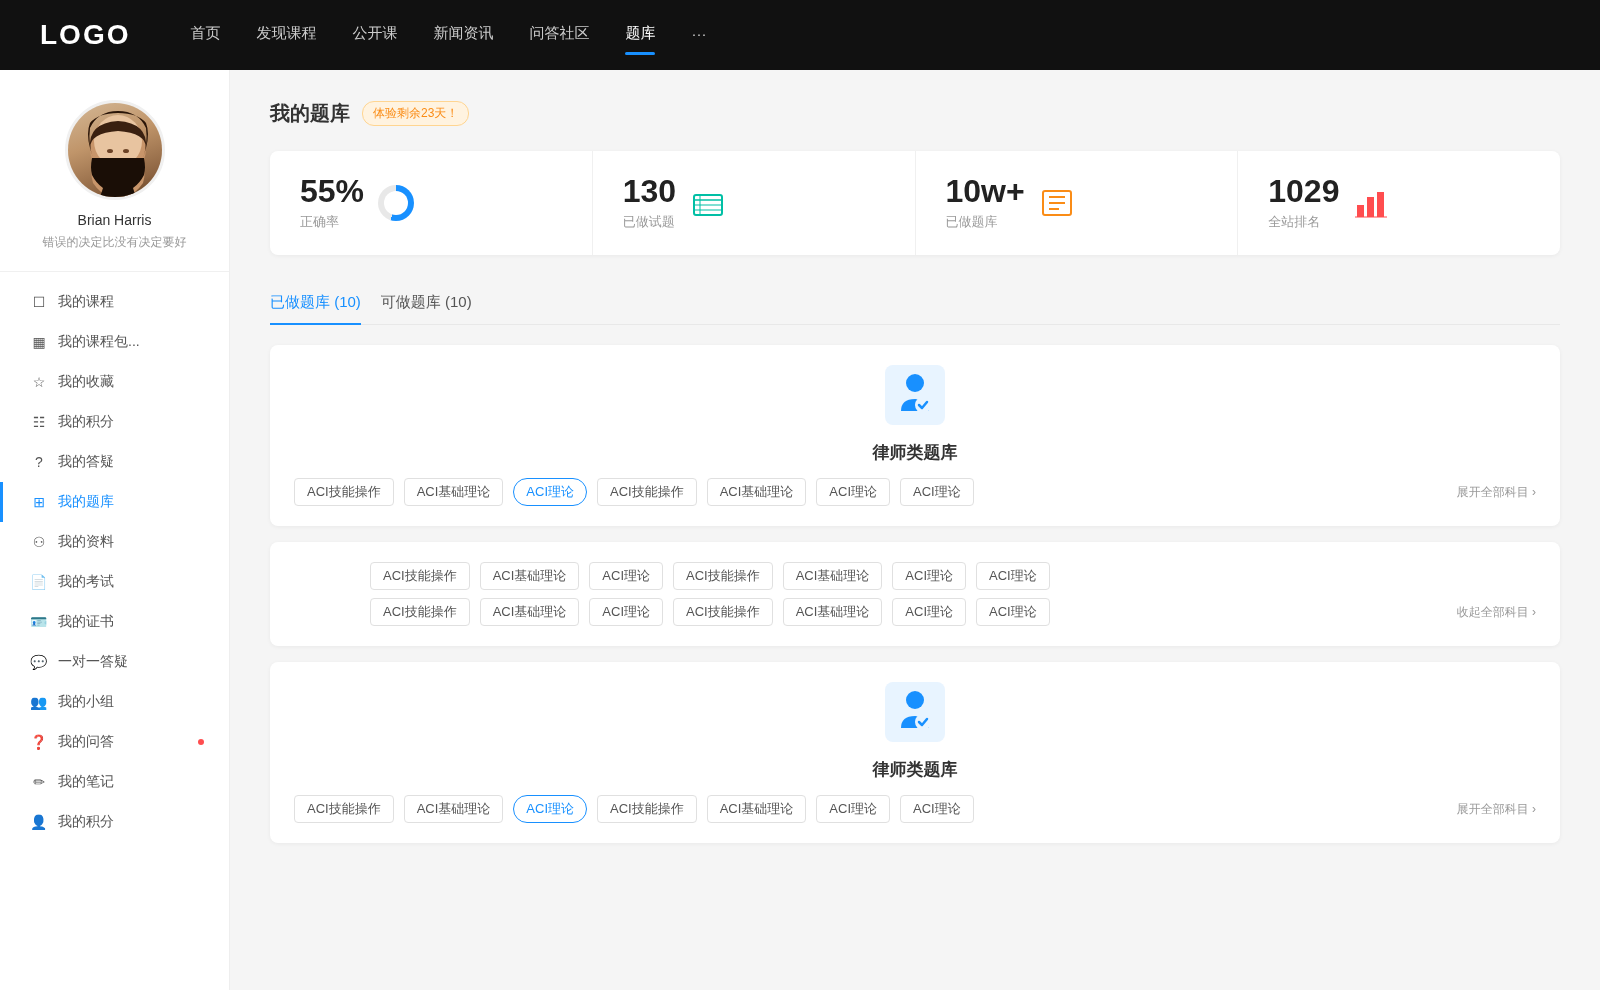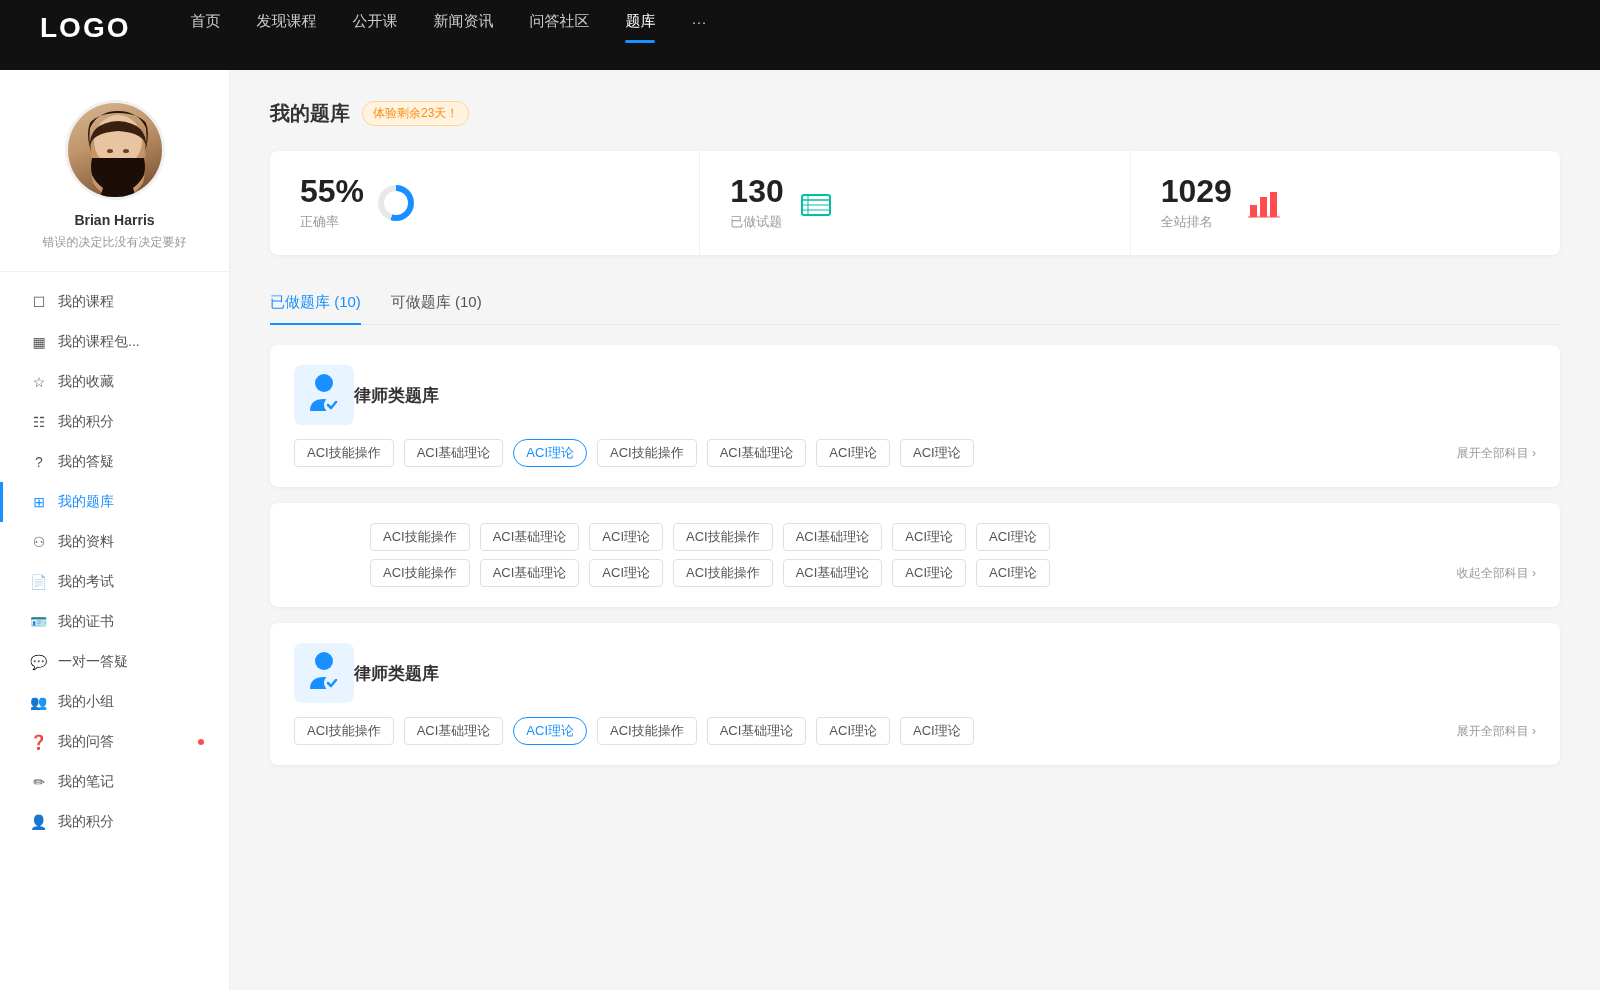--- a/index.html
+++ b/index.html
@@ -3,21 +3,21 @@
   <meta charset="utf-8">
   <style>
     * { box-sizing: border-box; margin: 0; padding: 0; }
     body { font-family: -apple-system, BlinkMacSystemFont, "PingFang SC", "Microsoft YaHei", sans-serif; background: #f0f0f0; }
 
     
     .header {
       background: #111;
       height: 70px;
       display: flex;
-      align-items: flex-start;
+      align-items: center;
       padding: 12px 40px;
       position: fixed;
       top: 0; left: 0; right: 0;
       z-index: 100;
     }
     .header-logo {
       color: white;
       font-size: 28px;
       font-weight: bold;
       letter-spacing: 2px;
@@ -116,21 +116,21 @@
       margin-bottom: 12px;
       border: 3px solid #f0f0f0;
     }
     .profile-avatar-img {
       width: 100%; height: 100%;
       background: linear-gradient(160deg, #d4b896 0%, #c0956a 40%, #8b6240 80%, #5a3a1a 100%);
       position: relative;
     }
     .profile-name {
       font-size: 14px;
-      font-weight: 700;
+      font-weight: 400;
       color: #333;
       margin-bottom: 6px;
     }
     .profile-motto {
       font-size: 12px;
       color: #999;
       text-align: center;
     }
     .sidebar-menu {
       padding: 10px 0;
@@ -248,21 +248,21 @@
       content: '';
       position: absolute;
       top: 6px; left: 6px; right: 6px; bottom: 6px;
       border-radius: 50%;
       background: white;
     }
 
     
     .tabs-row {
       display: flex;
-      gap: 30px;
+      gap: 20px;
       margin-bottom: 20px;
       border-bottom: 1px solid #e8e8e8;
       padding-bottom: 0;
     }
     .tab-item {
       font-size: 15px;
       color: #555;
       cursor: pointer;
       padding-bottom: 12px;
       position: relative;
@@ -283,22 +283,23 @@
     .bank-section {
       background: white;
       border-radius: 8px;
       padding: 20px 24px;
       margin-bottom: 16px;
       box-shadow: 0 1px 4px rgba(0,0,0,0.05);
     }
     .bank-header {
       display: flex;
       align-items: center;
-      gap: 0;
+      gap: 16px;
       margin-bottom: 14px;
+      flex-direction: column;
     }
     .bank-icon {
       width: 60px; height: 60px;
       background: #e8f4ff;
       border-radius: 8px;
       display: flex; align-items: center; justify-content: center;
       flex-shrink: 0;
     }
     .bank-name {
       font-size: 17px;
@@ -471,20 +472,34 @@
             <rect x="2" y="8" width="28" height="20" rx="2" fill="none" stroke="#00bfa5" stroke-width="2"></rect>
             <line x1="2" y1="13" x2="30" y2="13" stroke="#00bfa5" stroke-width="1.5"></line>
             <line x1="2" y1="18" x2="30" y2="18" stroke="#00bfa5" stroke-width="1"></line>
             <line x1="2" y1="23" x2="30" y2="23" stroke="#00bfa5" stroke-width="1"></line>
             <line x1="8" y1="8" x2="8" y2="28" stroke="#00bfa5" stroke-width="1"></line>
           </svg>
         </div>
       </div>
       <div class="stat-item">
         <div class="stat-text">
+          <div class="stat-value">10w+</div>
+          <div class="stat-label">已做题库</div>
+        </div>
+        <div class="stat-icon stat-icon-orange">
+          <svg width="32" height="32" viewBox="0 0 32 32">
+            <rect x="2" y="4" width="28" height="24" rx="2" fill="none" stroke="#fa8c16" stroke-width="2"></rect>
+            <line x1="8" y1="10" x2="24" y2="10" stroke="#fa8c16" stroke-width="2"></line>
+            <line x1="8" y1="16" x2="24" y2="16" stroke="#fa8c16" stroke-width="2"></line>
+            <line x1="8" y1="22" x2="18" y2="22" stroke="#fa8c16" stroke-width="2"></line>
+          </svg>
+        </div>
+      </div>
+      <div class="stat-item">
+        <div class="stat-text">
           <div class="stat-value">1029</div>
           <div class="stat-label">全站排名</div>
         </div>
         <div class="stat-icon stat-icon-red">
           <svg width="32" height="32" viewBox="0 0 32 32">
             <rect x="2" y="18" width="7" height="12" fill="#ff4d4f"></rect>
             <rect x="12" y="10" width="7" height="20" fill="#ff4d4f"></rect>
             <rect x="22" y="5" width="7" height="25" fill="#ff4d4f"></rect>
             <line x1="0" y1="30" x2="32" y2="30" stroke="#ff4d4f" stroke-width="1"></line>
           </svg>

